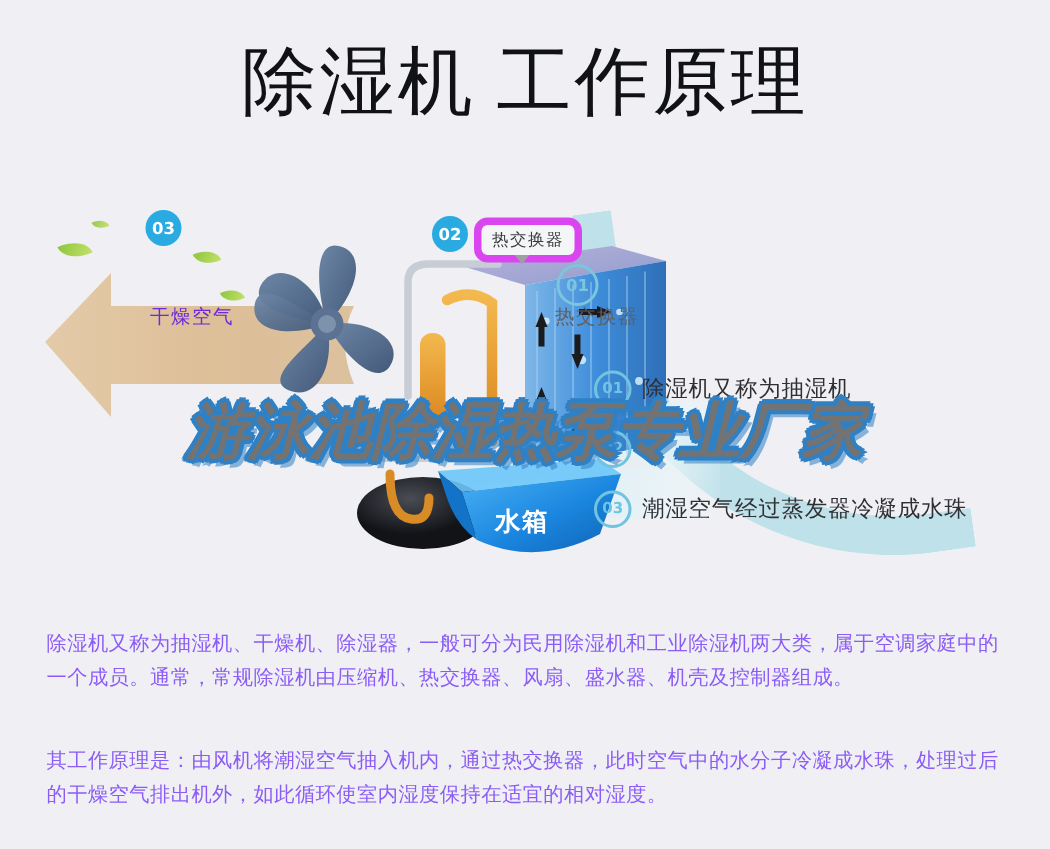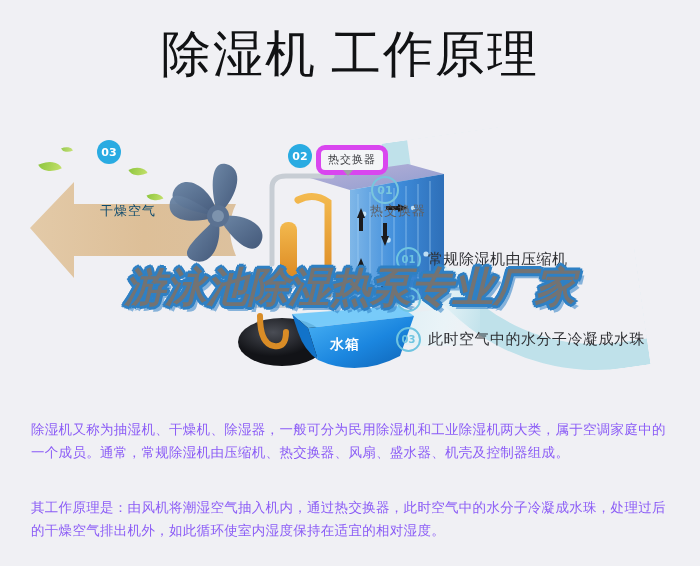--- a/index.html
+++ b/index.html
@@ -67,42 +67,42 @@
   
   .fan{position:absolute;left:158px;top:38px;width:120px;height:120px;}
 
   
   .machine{position:absolute;left:258px;top:26px;width:200px;height:230px;}
 
   
   .tank{position:absolute;left:288px;top:188px;width:130px;height:72px;}
   .tank-label{
     position:absolute;left:330px;top:218px;
-    font-size:14px;color:#ffffff;font-weight:bold;letter-spacing:1px;
+    font-size:17px;color:#ffffff;font-weight:bold;letter-spacing:1px;
   }
 
   
   .compressor{position:absolute;left:236px;top:182px;width:92px;height:70px;}
 
   
   .badge{
     position:absolute;
     width:24px;height:24px;border-radius:50%;
     font-size:11px;font-weight:bold;
     display:flex;align-items:center;justify-content:center;
     letter-spacing:0;
   }
   .badge-03{left:97px;top:22px;background:#29abe2;color:#ffffff;}
   .badge-02{left:288px;top:26px;background:#29abe2;color:#ffffff;}
   .badge-01{left:371px;top:58px;background:transparent;color:#7ac6dd;border:2px solid #7ac6dd;}
 
   .cap{
     position:absolute;font-size:13px;color:#55565a;letter-spacing:1px;
   }
-  .cap-dry{left:100px;top:84px;color:#0c4a6e;}
+  .cap-dry{left:100px;top:84px;color:#6d28d9;}
   .cap-wet{left:370px;top:84px;color:#5f6065;}
 
   
   .callout{
     position:absolute;left:316px;top:27px;
     padding:2px 7px 3px;
     border:5px solid #d946ef;border-radius:9px;
     background:#f4f5f7;
     font-size:11px;color:#3b3c40;letter-spacing:1px;
     white-space:nowrap;
@@ -325,28 +325,28 @@
     <div class="badge badge-02">02</div>
     <div class="badge badge-01">01</div>
 
     <div class="cap cap-dry">干燥空气</div>
     <div class="cap cap-wet">热交换器</div>
   </div>
 
   <div class="steps">
     <div class="step">
       <div class="step-num">01</div>
-      <div class="step-text">常规除湿机由压缩机</div>
+      <div class="step-text">除湿机又称为抽湿机</div>
     </div>
     <div class="step">
       <div class="step-num">02</div>
     </div>
     <div class="step">
       <div class="step-num">03</div>
-      <div class="step-text">此时空气中的水分子冷凝成水珠</div>
+      <div class="step-text">潮湿空气经过蒸发器冷凝成水珠</div>
     </div>
   </div>
 
   <div class="watermark">
     <span>游泳池除湿热泵专业厂家</span>
   </div>
 
   <div class="body-text">
     <p class="para">除湿机又称为抽湿机、干燥机、除湿器，一般可分为民用除湿机和工业除湿机两大类，属于空调家庭中的一个成员。通常，常规除湿机由压缩机、热交换器、风扇、盛水器、机壳及控制器组成。</p>
     <p class="para">其工作原理是：由风机将潮湿空气抽入机内，通过热交换器，此时空气中的水分子冷凝成水珠，处理过后的干燥空气排出机外，如此循环使室内湿度保持在适宜的相对湿度。</p>

